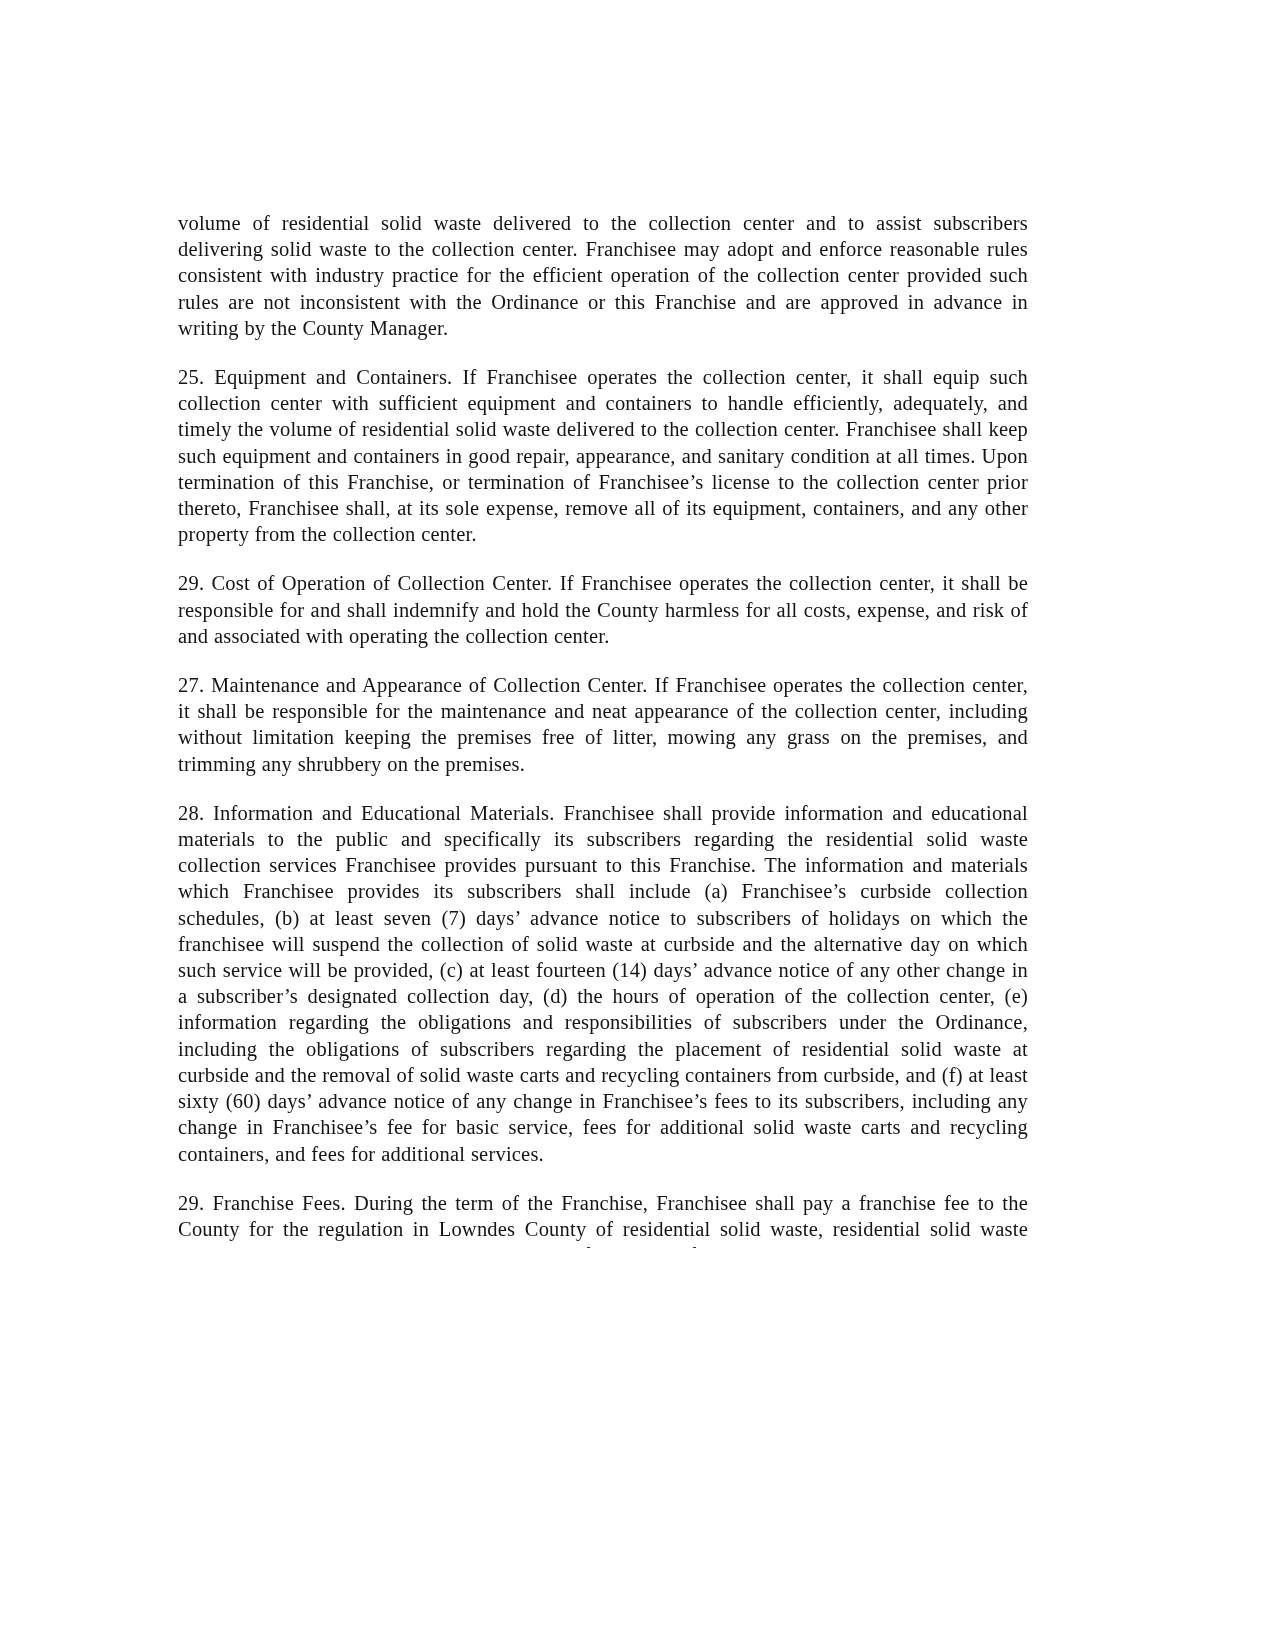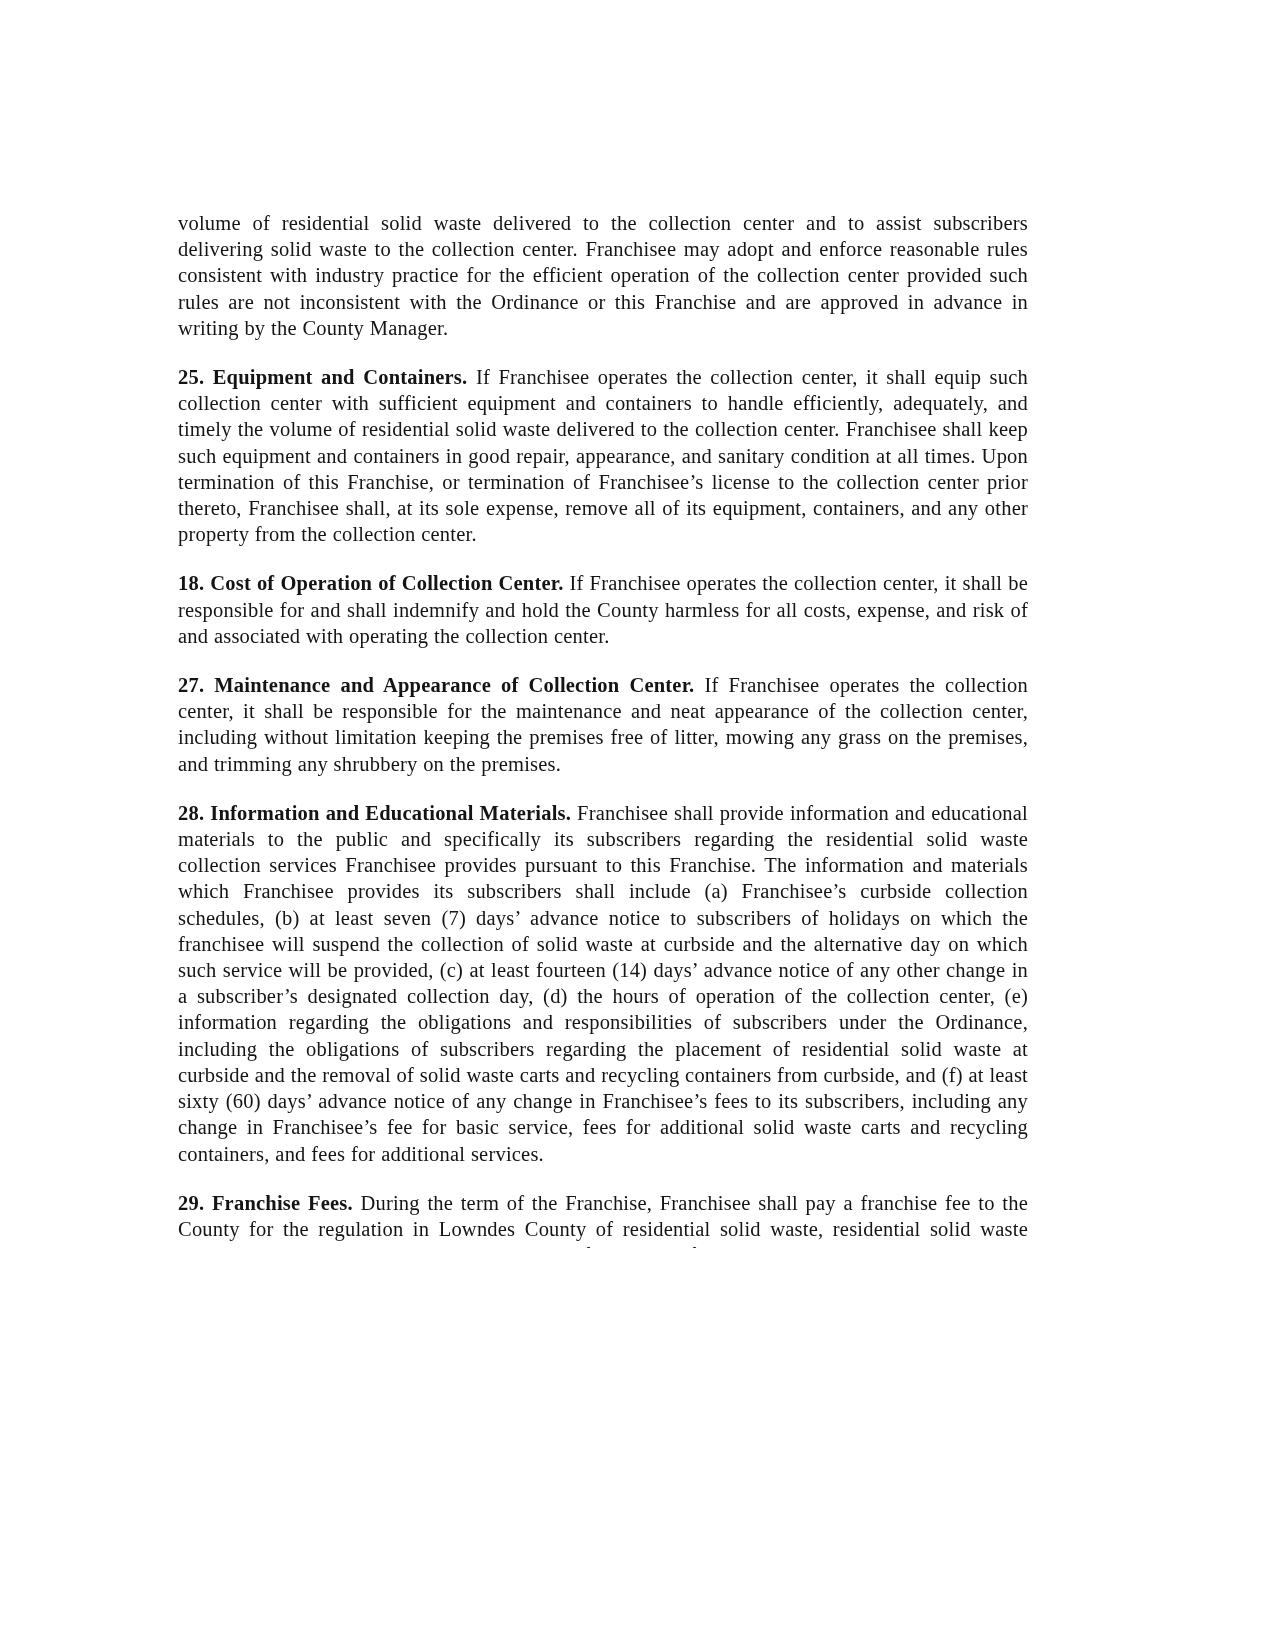--- a/index.html
+++ b/index.html
@@ -27,21 +27,21 @@
     line-height: 26.2px;
     color: #141414;
     text-align: justify;
     text-justify: inter-word;
     margin: 0 0 23px 0;
     letter-spacing: 0.01em;
     word-spacing: 0.02em;
   }
   p.para:last-child { margin-bottom: 8px; }
   .heading-run {
-    font-weight: bold;
+    font-weight: normal;
   }
   .page-number {
     position: absolute;
     left: 0;
     right: 0;
     top: 1455px;
     text-align: center;
     font-family: "Liberation Serif", "DejaVu Serif", serif;
     font-size: 20.5px;
     color: #141414;
@@ -61,21 +61,21 @@
 <body>
 
 <div class="page">
 
   <div class="content">
 
     <p class="para"><span class="heading-run"></span><span>volume of residential solid waste delivered to the collection center and to assist subscribers delivering solid waste to the collection center. Franchisee may adopt and enforce reasonable rules consistent with industry practice for the efficient operation of the collection center provided such rules are not inconsistent with the Ordinance or this Franchise and are approved in advance in writing by the County Manager.</span></p>
 
     <p class="para"><span class="heading-run">25. Equipment and Containers.</span><span> If Franchisee operates the collection center, it shall equip such collection center with sufficient equipment and containers to handle efficiently, adequately, and timely the volume of residential solid waste delivered to the collection center. Franchisee shall keep such equipment and containers in good repair, appearance, and sanitary condition at all times. Upon termination of this Franchise, or termination of Franchisee’s license to the collection center prior thereto, Franchisee shall, at its sole expense, remove all of its equipment, containers, and any other property from the collection center.</span></p>
 
-    <p class="para"><span class="heading-run">18. Cost of Operation of Collection Center.</span><span> If Franchisee operates the collection center, it shall be responsible for and shall indemnify and hold the County harmless for all costs, expense, and risk of and associated with operating the collection center.</span></p>
+    <p class="para"><span class="heading-run">29. Cost of Operation of Collection Center.</span><span> If Franchisee operates the collection center, it shall be responsible for and shall indemnify and hold the County harmless for all costs, expense, and risk of and associated with operating the collection center.</span></p>
 
     <p class="para"><span class="heading-run">27. Maintenance and Appearance of Collection Center.</span><span> If Franchisee operates the collection center, it shall be responsible for the maintenance and neat appearance of the collection center, including without limitation keeping the premises free of litter, mowing any grass on the premises, and trimming any shrubbery on the premises.</span></p>
 
     <p class="para"><span class="heading-run">28. Information and Educational Materials.</span><span>  Franchisee shall provide information and educational materials to the public and specifically its subscribers regarding the residential solid waste collection services Franchisee provides pursuant to this Franchise. The information and materials which Franchisee provides its subscribers shall include (a) Franchisee’s curbside collection schedules, (b) at least seven (7) days’ advance notice to subscribers of holidays on which the franchisee will suspend the collection of solid waste at curbside and the alternative day on which such service will be provided, (c) at least fourteen (14) days’ advance notice of any other change in a subscriber’s designated collection day, (d) the hours of operation of the collection center, (e) information regarding the obligations and responsibilities of subscribers under the Ordinance, including the obligations of subscribers regarding the placement of residential solid waste at curbside and the removal of solid waste carts and recycling containers from curbside, and (f) at least sixty (60) days’ advance notice of any change in Franchisee’s fees to its subscribers, including any change in Franchisee’s fee for basic service, fees for additional solid waste carts and recycling containers, and fees for additional services.</span></p>
 
     <p class="para"><span class="heading-run">29. Franchise Fees.</span><span> During the term of the Franchise, Franchisee shall pay a franchise fee to the County for the regulation in Lowndes County of residential solid waste, residential solid waste collection services, the administration and enforcement of the Solid Waste Ordinance, and the administration and enforcement of this Franchise. Such franchise fee shall be paid at the rate of $3.00 per ton of residential garbage collected by Franchisee in the unincorporated area pursuant to this Franchise. Such franchise fee shall be paid on a monthly basis, with Franchisee paying to the County by the last day of each calendar month the franchise fee due for residential garbage collected by Franchisee in the unincorporated area or otherwise from residents during the</span></p>
 
   </div>
 
   <div class="page-number">6</div>

